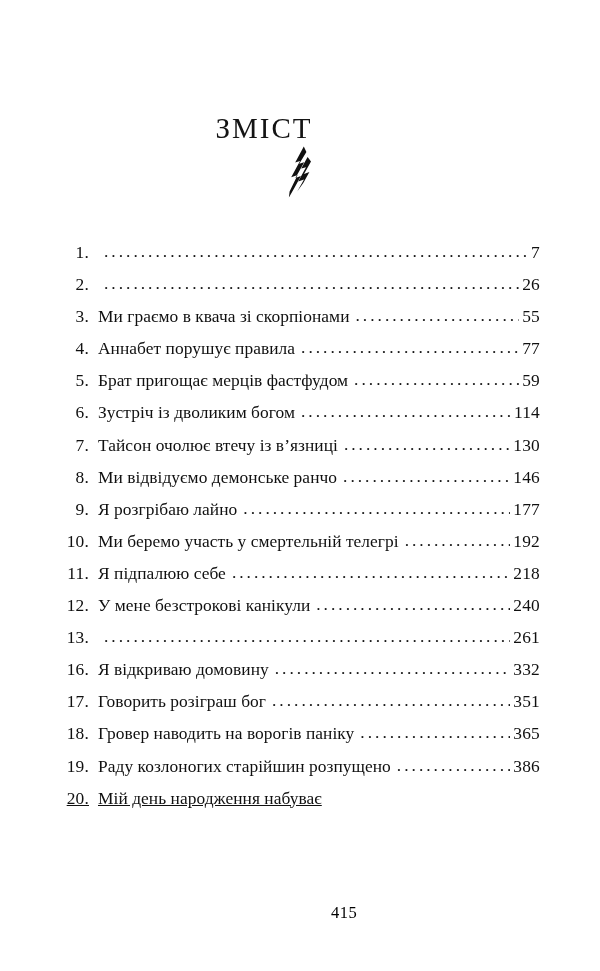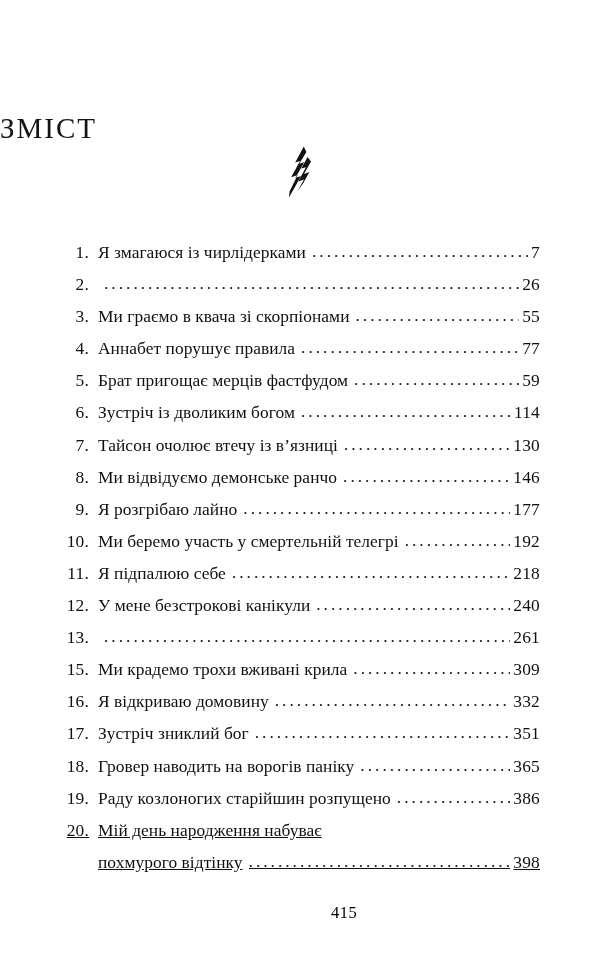--- a/index.html
+++ b/index.html
@@ -18,20 +18,21 @@
     color: #101010;
     -webkit-font-smoothing: antialiased;
   }
 
   
   .toc-title {
     position: absolute;
     top: 92px;
     left: 0;
     width: 528px;
+    text-align: center;
     font-size: 29px;
     font-weight: 400;
     letter-spacing: 2.0px;
     line-height: 34px;
     color: #141414;
   }
 
   
   .bolt-wrap {
     position: absolute;
@@ -150,21 +151,20 @@
       <path d="M20.6 11.0 L14.2 22.6 L19.0 21.2 L11.2 35.4 L17.0 33.4 L10.2 45.4 L16.3 37.0 L22.4 25.9 L17.0 27.9 L24.0 15.4 Z" fill="#111111"></path>
     </svg>
   </div>
 
   <div class="toc-list">
 
     <div class="toc-entry">
       <div class="toc-line">
         <span class="toc-num">1.</span>
         <span class="toc-num-dot"></span>
-        <span class="toc-text">Я змагаюся із чирлідерками</span>
         <span class="toc-leader"></span>
         <span class="toc-page">7</span>
       </div>
     </div>
 
     <div class="toc-entry">
       <div class="toc-line">
         <span class="toc-num">2.</span>
         <span class="toc-num-dot"></span>
         <span class="toc-leader"></span>
@@ -275,45 +275,36 @@
     <div class="toc-entry">
       <div class="toc-line">
         <span class="toc-num">13.</span>
         <span class="toc-num-dot"></span>
         <span class="toc-leader"></span>
         <span class="toc-page">261</span>
       </div>
     </div>
 
 
-    <div class="toc-entry">
-      <div class="toc-line">
-        <span class="toc-num">15.</span>
-        <span class="toc-num-dot"></span>
-        <span class="toc-text">Ми крадемо трохи вживані крила</span>
-        <span class="toc-leader"></span>
-        <span class="toc-page">309</span>
-      </div>
-    </div>
 
     <div class="toc-entry">
       <div class="toc-line">
         <span class="toc-num">16.</span>
         <span class="toc-num-dot"></span>
         <span class="toc-text">Я відкриваю домовину</span>
         <span class="toc-leader"></span>
         <span class="toc-page">332</span>
       </div>
     </div>
 
     <div class="toc-entry">
       <div class="toc-line">
         <span class="toc-num">17.</span>
         <span class="toc-num-dot"></span>
-        <span class="toc-text">Зустріч зниклий бог</span>
+        <span class="toc-text">Говорить розіграш бог</span>
         <span class="toc-leader"></span>
         <span class="toc-page">351</span>
       </div>
     </div>
 
     <div class="toc-entry">
       <div class="toc-line">
         <span class="toc-num">18.</span>
         <span class="toc-num-dot"></span>
         <span class="toc-text">Гровер наводить на ворогів паніку</span>
@@ -331,24 +322,19 @@
         <span class="toc-page">386</span>
       </div>
     </div>
 
     <div class="toc-entry two-line">
       <div class="toc-line">
         <span class="toc-num">20.</span>
         <span class="toc-num-dot"></span>
         <span class="toc-text">Мій день народження набуває</span>
       </div>
-      <div class="toc-cont">
-        <span class="toc-text">похмурого відтінку</span>
-        <span class="toc-leader"></span>
-        <span class="toc-page">398</span>
-      </div>
     </div>
 
   </div>
 
   <div class="folio">415</div>
 
 </div>
 
 </body></html>

